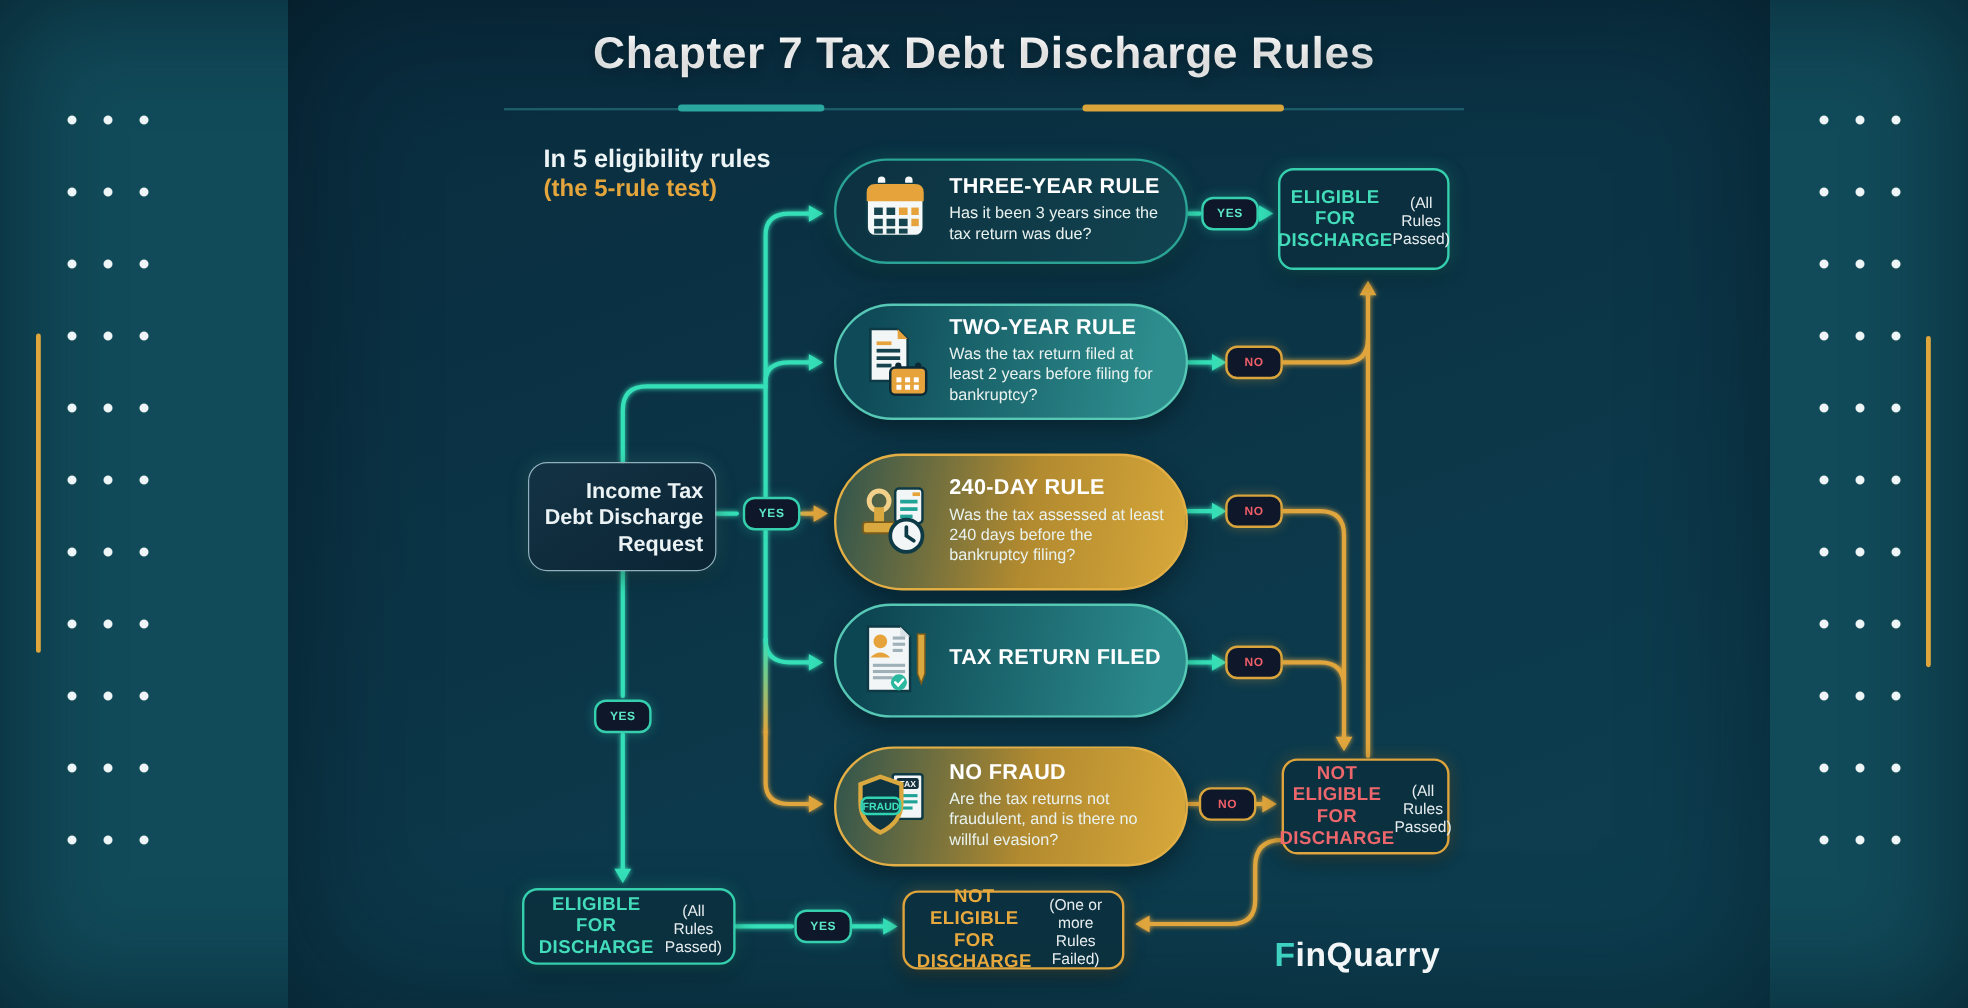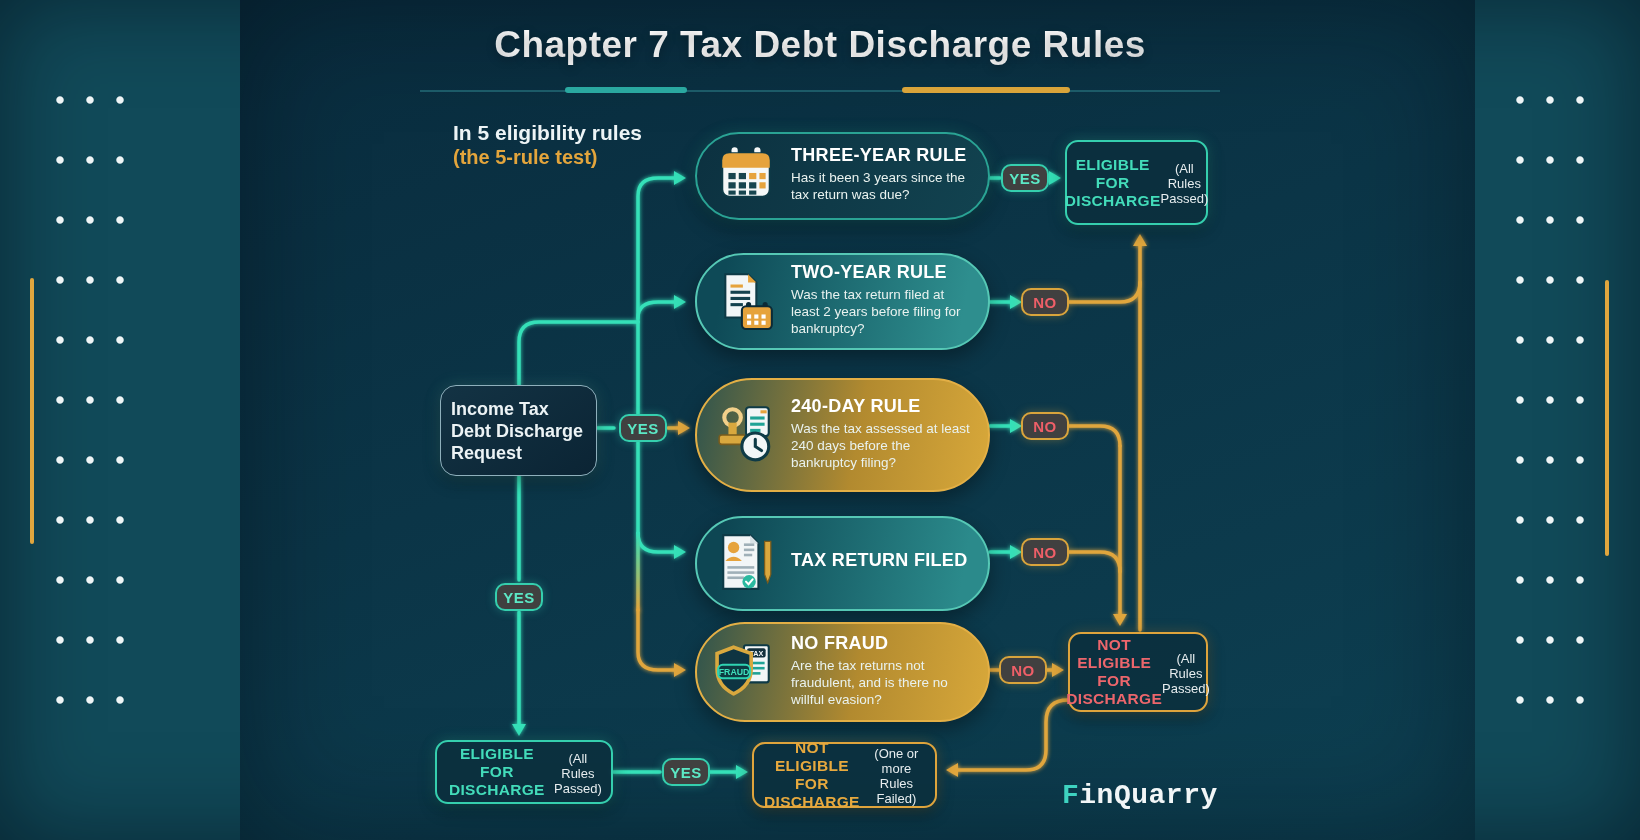--- a/index.html
+++ b/index.html
@@ -30,59 +30,59 @@
   .rule-seg.gold{left:902px;width:168px;background:#d9a43a;}
   
   .intro{position:absolute;left:453px;top:120px;line-height:25px;}
   .intro .l1{font-size:21px;font-weight:700;color:#edf4f6;}
   .intro .l2{font-size:20px;font-weight:700;color:#e3a53c;}
   
   .node{position:absolute;box-sizing:border-box;z-index:3;}
   .start{left:440px;top:385px;width:157px;height:91px;border-radius:16px;
          background:linear-gradient(145deg,#133344,#0b2434);
          border:1.5px solid #8fb0bc;box-shadow:0 0 16px rgba(120,220,200,.18),0 6px 16px rgba(0,0,0,.35);
-         display:flex;align-items:center;justify-content:center;text-align:left;
+         display:flex;align-items:center;justify-content:center;text-align:right;
          font-size:18px;font-weight:700;color:#ecf3f5;line-height:22px;padding:6px 10px;}
   .rule{left:695px;width:295px;display:flex;align-items:center;gap:14px;
         padding:0 14px 4px 18px;border-radius:60px;box-shadow:0 8px 20px rgba(0,0,0,.35);}
   .rule .txt{flex:1;}
   .rule .rtitle{font-size:18px;font-weight:800;color:#ffffff;letter-spacing:.3px;margin-bottom:3px;}
   .rule .rdesc{font-size:13.5px;line-height:17px;color:#e9f2ef;}
   .rule.teal-dark{top:132px;height:88px;background:linear-gradient(115deg,#0c3140,#124350);
         border:2px solid #2aa394;box-shadow:0 0 16px rgba(50,210,180,.18),0 8px 20px rgba(0,0,0,.35);}
   .rule.teal-grad{background:linear-gradient(100deg,#0e4a57 10%,#2e8e8e 90%);border:2px solid #56c8b5;}
   .rule.r2{top:253px;height:97px;}
   .rule.gold-grad{background:linear-gradient(100deg,#2f544d 0%,#b28a2f 55%,#d8a83a 100%);border:2px solid #e3af45;}
   .rule.r3{top:378px;height:114px;}
-  .rule.r4{top:516px;height:95px;background:linear-gradient(100deg,#0d4653 10%,#2b8a8b 90%);}
+  .rule.r4{top:503px;height:95px;background:linear-gradient(100deg,#0d4653 10%,#2b8a8b 90%);}
   .rule.r5{top:622px;height:100px;}
   .outcome{border-radius:13px;text-align:center;display:flex;flex-direction:row;
            align-items:center;justify-content:center;background:rgba(12,47,61,.85);
            box-shadow:0 6px 16px rgba(0,0,0,.35);padding:4px 6px;}
   .outcome .otitle{font-size:15.5px;font-weight:800;line-height:18px;letter-spacing:.3px;}
   .outcome .osub{font-size:13px;color:#e7edef;margin-top:2px;}
   .outcome.eligible .otitle{color:#43dcba;}
   .outcome.eligible{border:2px solid #35cfae;box-shadow:0 0 14px rgba(53,207,174,.25),0 6px 16px rgba(0,0,0,.35);}
   .outcome.noteligible{border:2px solid #dfa43c;box-shadow:0 0 14px rgba(223,164,60,.22),0 6px 16px rgba(0,0,0,.35);}
   .o-top{left:1065px;top:140px;width:143px;height:85px;}
   .o-right{left:1068px;top:632px;width:140px;height:80px;}
   .o-right .otitle{color:#ec666c;}
   .o-bleft{left:435px;top:740px;width:178px;height:64px;}
   .o-bmid{left:752px;top:742px;width:185px;height:66px;}
   .o-bmid .otitle{color:#e7a93e;}
   
   .badge{position:absolute;width:48px;height:28px;z-index:4;border-radius:10px;
-         background:#404040;display:flex;align-items:center;justify-content:center;
-         font-size:15px;font-weight:800;letter-spacing:.5px;box-sizing:border-box;}
+         background:#0f172a;display:flex;align-items:center;justify-content:center;
+         font-size:10px;font-weight:800;letter-spacing:.5px;box-sizing:border-box;}
   .badge.yes{border:2.5px solid #35cfae;color:#5ce8c6;box-shadow:0 0 10px rgba(53,207,174,.35);}
   .badge.no{border:2.5px solid #d9a43c;color:#ef5f68;box-shadow:0 0 10px rgba(217,164,60,.35);}
   svg.flow{position:absolute;left:0;top:0;z-index:1;}
   
   .brand{position:absolute;left:1062px;top:780px;font-size:28px;font-weight:800;
-         color:#f2f6f7;letter-spacing:.5px;z-index:3;font-family:Liberation Mono, monospace;}
+         color:#f2f6f7;letter-spacing:.5px;z-index:3;}
   .brand::first-letter{color:#3ed2c0;}
 </style>
 </head>
 <body>
 
 <div class="stage">
   <div class="panel"></div>
 
   <div class="dots left"></div>
   <div class="dots right"></div>

